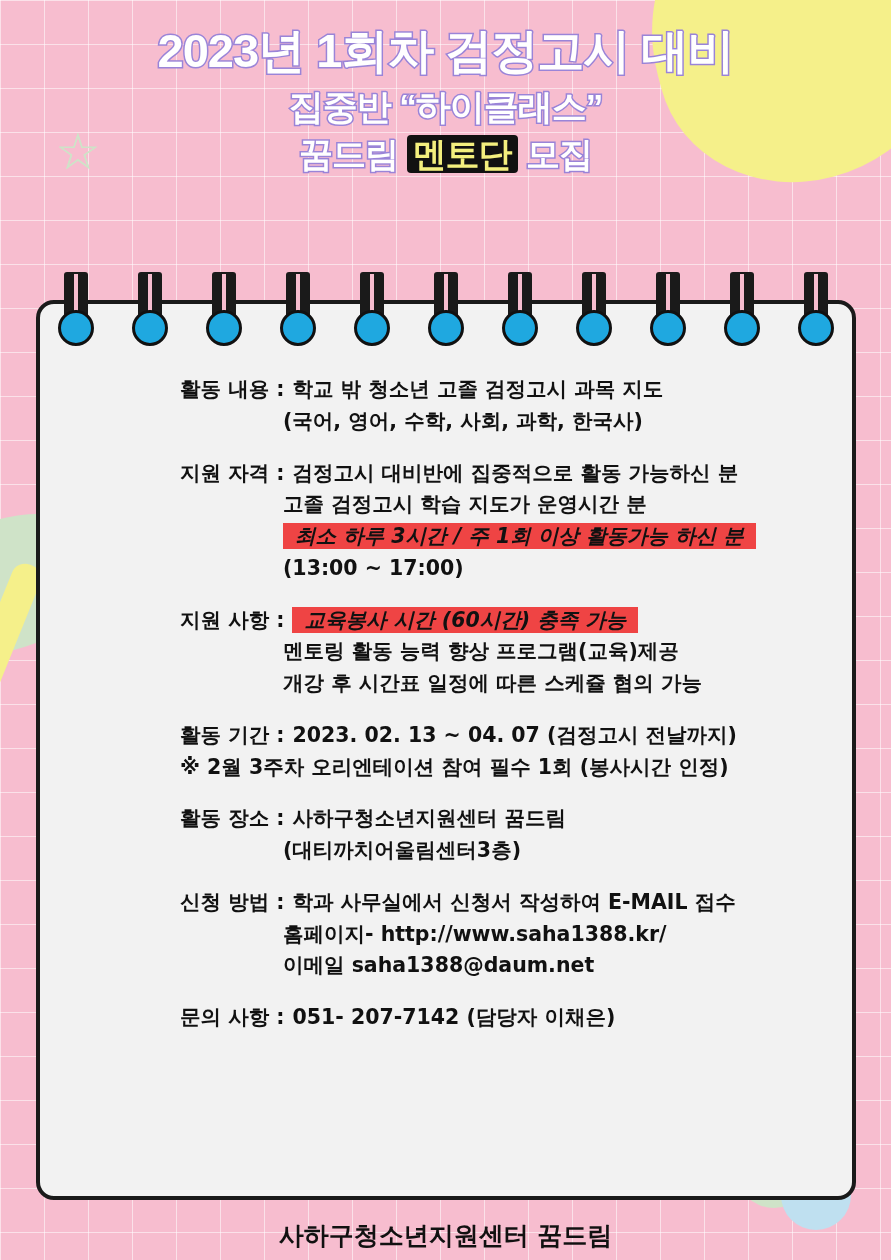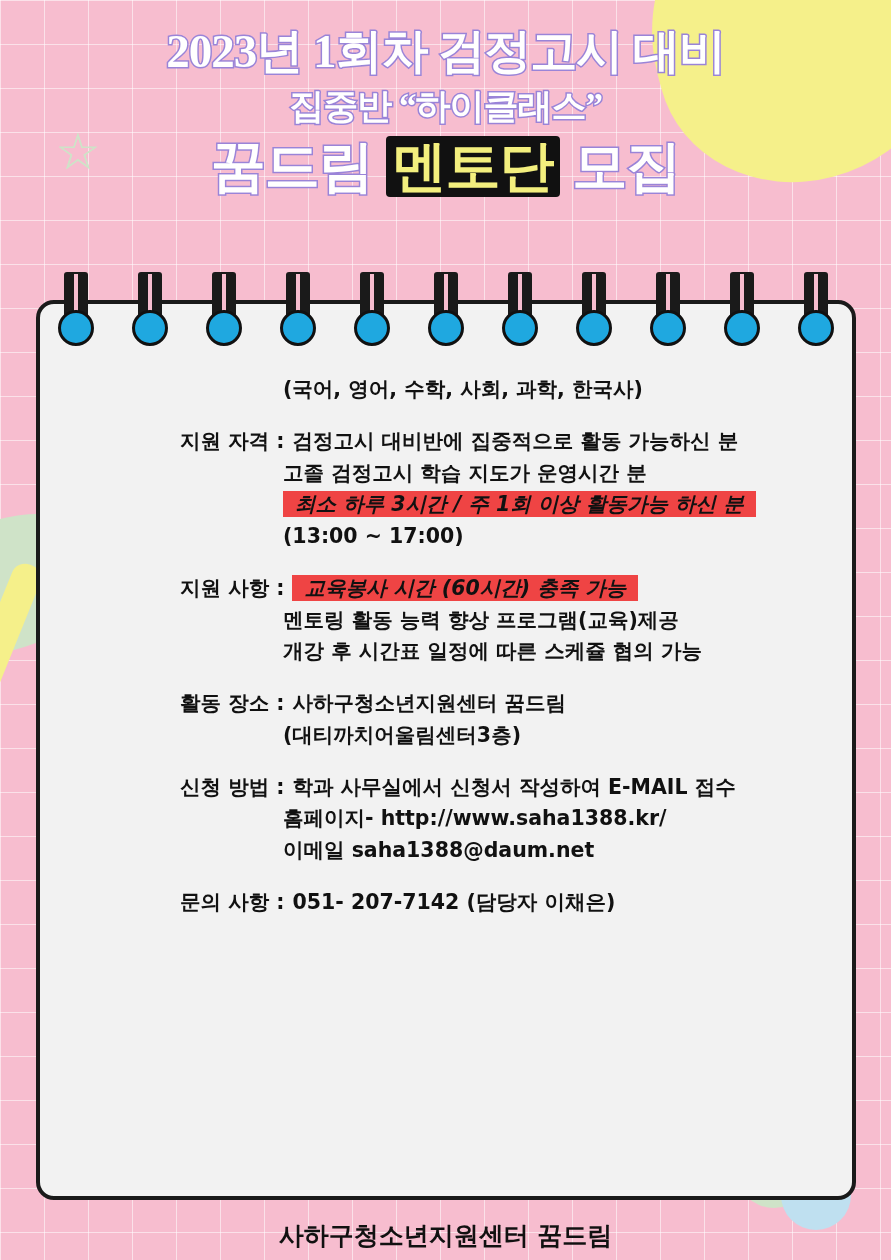--- a/index.html
+++ b/index.html
@@ -77,33 +77,33 @@
   }
 
   
   .title-wrap {
     position: absolute;
     top: 18px; left: 0; right: 0;
     text-align: center;
     z-index: 4;
   }
   .title-line {
-    font-family: Liberation Serif, serif;
+    font-family: Liberation Sans, sans-serif;
     font-weight: bold;
     font-size: 46px;
     letter-spacing: -1px;
     color: #ffffff;
     -webkit-text-stroke: 3px #9a84d8;
     paint-order: stroke fill;
     margin: 4px 0;
     line-height: 1.25;
   }
   .title-line.l1 { font-size: 47px; }
   .title-line.l2 { font-size: 35px; }
-  .title-line.l3 { font-size: 55px; }
+  .title-line.l3 { font-size: 34px; }
   .hl-black {
     background: #111111;
     color: #f3ef7e;
     -webkit-text-stroke: 0;
     padding: 0 6px;
     border-radius: 4px;
   }
 
   
   .spiral-row {
@@ -242,20 +242,24 @@
     <div class="ring">
         <div class="bar"></div>
         <div class="knob"></div>
       </div>
   </div>
 
   <div class="note">
     <div class="note-body">
 
       <div class="blk">
+        <div class="row">
+          <span class="lab">활동 내용 :</span>
+          <span style="padding-left:8px">학교 밖 청소년 고졸 검정고시 과목 지도</span>
+        </div>
         <div class="ind2">(국어, 영어, 수학, 사회, 과학, 한국사)</div>
       </div>
 
       <div class="blk">
         <div class="row">
           <span class="lab">지원 자격 :</span>
           <span style="padding-left:8px">검정고시 대비반에 집중적으로 활동 가능하신 분</span>
         </div>
         <div class="ind2">고졸 검정고시 학습 지도가 운영시간 분</div>
         <div class="ind2"><span class="hl-yellow">최소 하루 3시간 / 주 1회 이상 활동가능 하신 분</span></div>
@@ -264,20 +268,27 @@
 
       <div class="blk">
         <div class="row">
           <span class="lab">지원 사항 :</span>
           <span style="padding-left:8px"><span class="hl-yellow">교육봉사 시간 (60시간) 충족 가능</span></span>
         </div>
         <div class="ind2">멘토링 활동 능력 향상 프로그램(교육)제공</div>
         <div class="ind2">개강 후 시간표 일정에 따른 스케쥴 협의 가능</div>
       </div>
 
+      <div class="blk">
+        <div class="row">
+          <span class="lab">활동 기간 :</span>
+          <span style="padding-left:8px">2023. 02. 13 ~ 04. 07 (검정고시 전날까지)</span>
+        </div>
+        <div class="ind">※ 2월 3주차 오리엔테이션 참여 필수 1회 (봉사시간 인정)</div>
+      </div>
 
       <div class="blk">
         <div class="row">
           <span class="lab">활동 장소 :</span>
           <span style="padding-left:8px">사하구청소년지원센터 꿈드림</span>
         </div>
         <div class="ind2">(대티까치어울림센터3층)</div>
       </div>
 
       <div class="blk">

